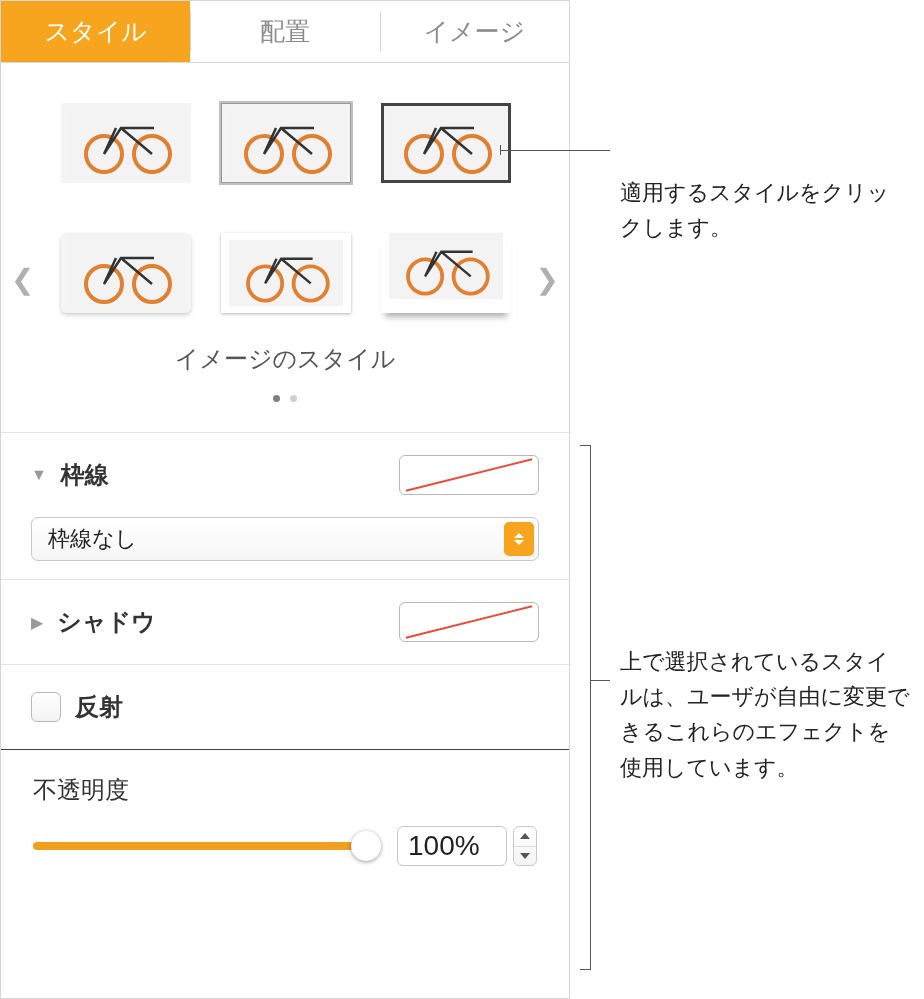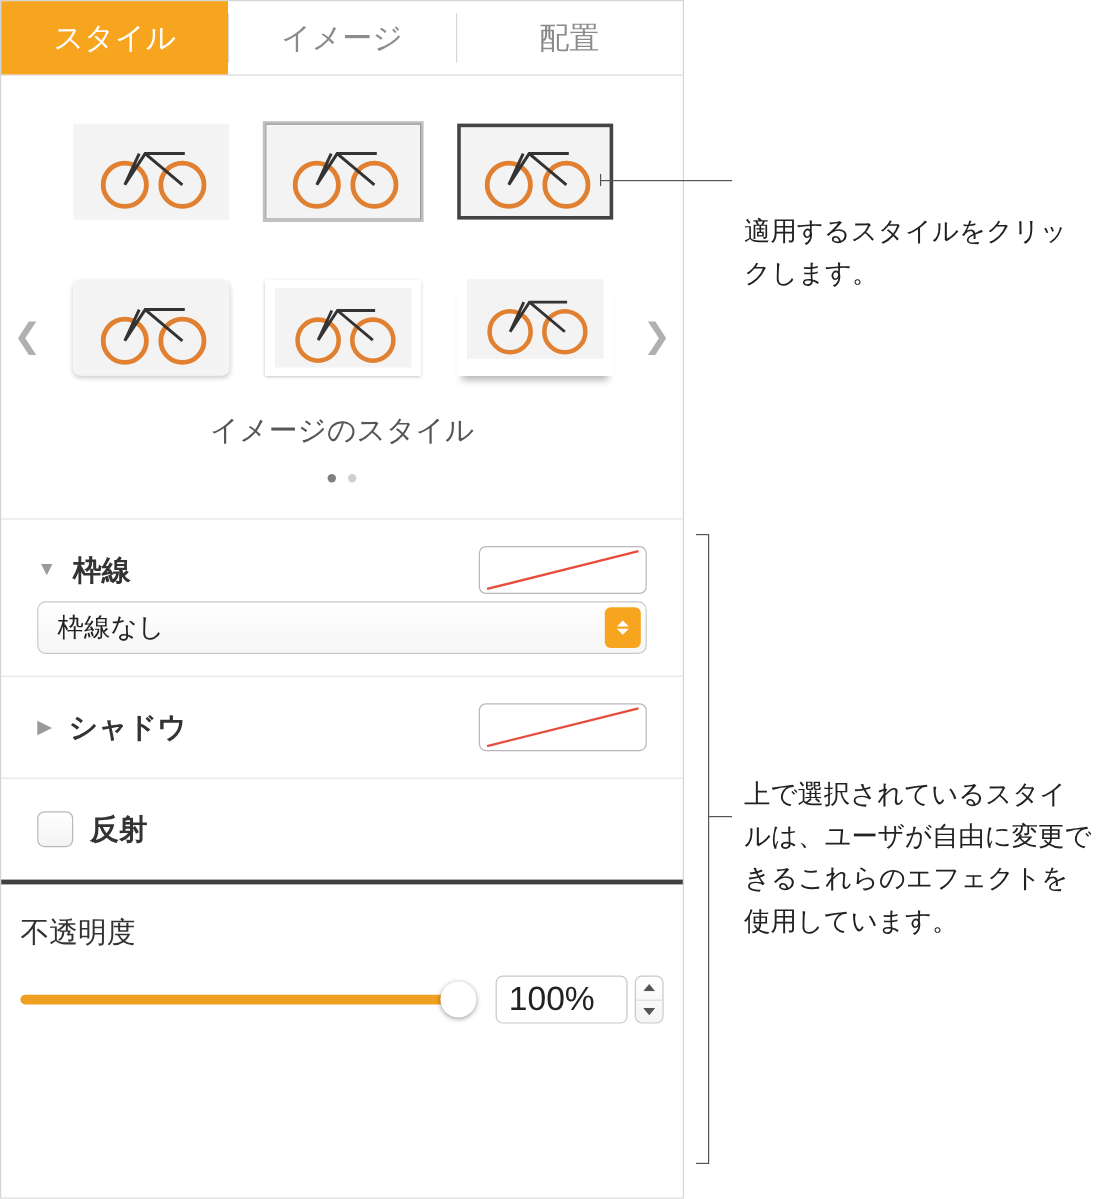--- a/index.html
+++ b/index.html
@@ -143,21 +143,21 @@
 }
 .swatch::after {
   content: "";
   position: absolute;
   left: 4px; right: 4px; top: 50%;
   height: 2px;
   background: #e74c3c;
   transform: translateY(-50%) rotate(-14deg);
 }
 .select {
-  margin-top: 2px;
+  margin-top: 18px;
   height: 44px;
   border: 1px solid #c8c8c8;
   border-radius: 7px;
   display: flex;
   align-items: center;
   justify-content: space-between;
   padding: 0 4px 0 16px;
   font-size: 22px;
   color: #222;
   cursor: pointer;
@@ -182,21 +182,21 @@
 }
 .select-button::before { border-bottom: 5px solid #fff; }
 .select-button::after { border-top: 5px solid #fff; }
 .checkbox {
   width: 30px; height: 30px;
   border: 1px solid #b8b8b8;
   border-radius: 6px;
   background: linear-gradient(#fff, #f3f3f3);
   cursor: pointer;
 }
-.opacity-section { padding: 24px 16px; border-top: 4px solid #404040; }
+.opacity-section { padding: 24px 32px; border-top: 1px solid #404040; }
 .opacity-label { font-size: 24px; color: #333; margin-bottom: 20px; }
 .opacity-controls { display: flex; align-items: center; gap: 20px; }
 .slider {
   flex: 1;
   height: 8px;
   background: #f0a020;
   border-radius: 4px;
   position: relative;
 }
 .slider-thumb {
@@ -270,24 +270,24 @@
 </head>
 <body>
 
 <div class="panel">
 
   <div class="tabs">
     <div class="tab active">
       <span>スタイル</span>
     </div>
     <div class="tab">
+      <span>配置</span>
+    </div>
+    <div class="tab">
       <span>イメージ</span>
-    </div>
-    <div class="tab">
-      <span>配置</span>
     </div>
   </div>
 
   <div class="styles-area">
     <span class="nav-arrow nav-left">❮</span>
     <span class="nav-arrow nav-right">❯</span>
 
     <div class="style-grid">
       <div class="thumb">
         <svg viewBox="0 0 120 70">

